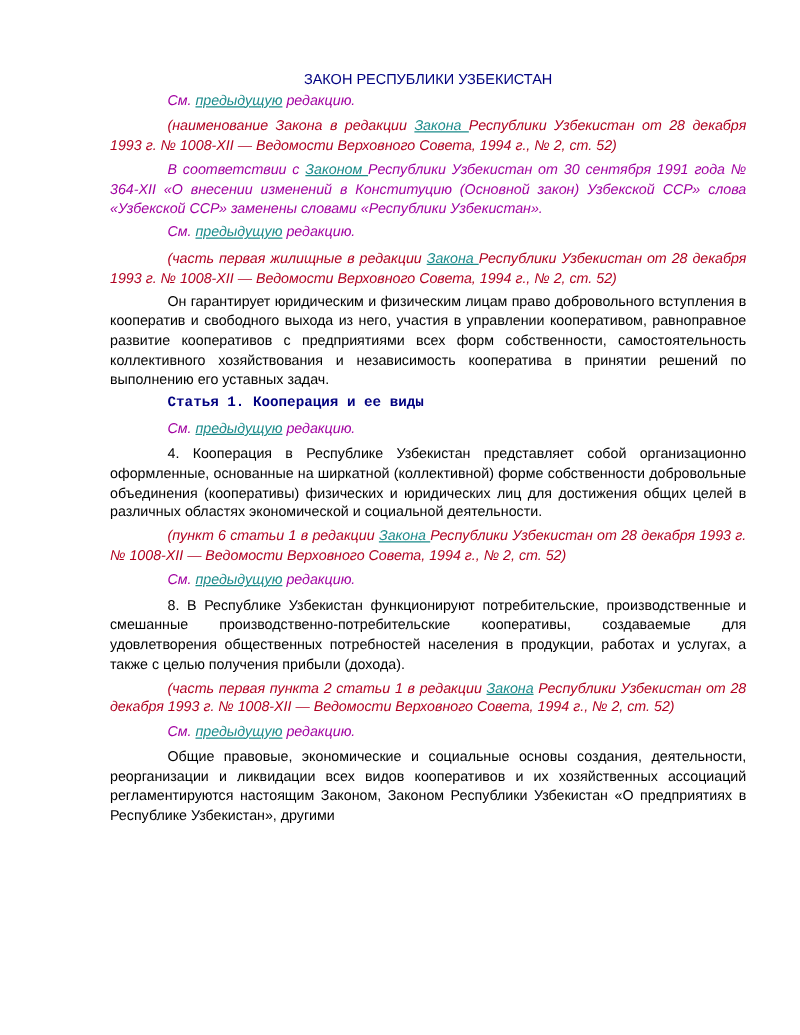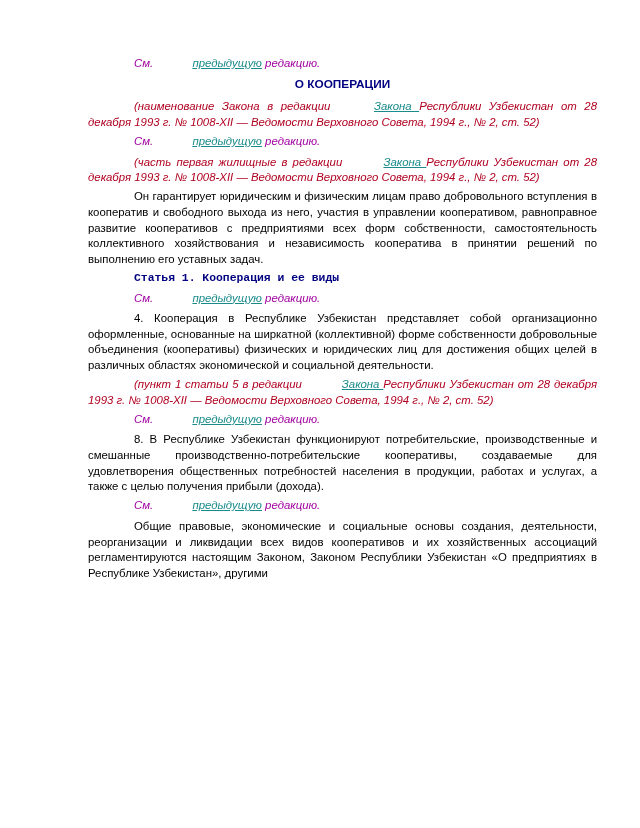--- a/index.html
+++ b/index.html
@@ -7,45 +7,48 @@
   .page {
     position: absolute; left: 88px; top: 56px; width: 509px;
     font-family: "Liberation Sans", sans-serif;
     font-size: 11.4px; line-height: 15.6px; color: #000;
   }
   .p { margin: 0 0 3.6px 0; text-align: justify; text-indent: 46px; }
   .center { text-align: center; text-indent: 0; }
   .title1 { color: #000080; font-size: 11.6px; margin-bottom: 2px; }
   .title2 { color: #000080; font-weight: bold; font-size: 11.8px; margin: 4px 0 7px 0; }
   .see { color: #a000a0; font-style: italic; text-indent: 46px; margin-bottom: 5px; }
-  .see a, .note a, .magenta a { color: #1a8a8a; text-decoration: underline; margin-left: 36px; }
+  .see a, .note a, .magenta a { color: #1a8a8a; text-decoration: underline; }
   .note { color: #b00020; font-style: italic; }
   .magenta { color: #a000a0; font-style: italic; }
   .comment { color: #7a3ad0; font-style: italic; text-indent: 46px; margin-bottom: 5px; }
   .comment .icon { display: inline-block; width: 11px; height: 9px; vertical-align: -1px; margin-right: 2px; }
   .heading { color: #000080; font-weight: bold; text-indent: 46px; margin: 2px 0 4px 0; font-family: Liberation Mono, monospace; }
   .body { color: #000; }
 </style>
 </head>
 <body>
 
 <div class="page">
 
+  <div class="p center title1">ЗАКОН РЕСПУБЛИКИ УЗБЕКИСТАН</div>
 
   <div class="p see">
     <span>См. </span><a>предыдущую</a><span> редакцию.</span>
   </div>
 
-  <div class="p center title2">О КООПЕРАЦИИ</div>
 
   <div class="p note">
     <span>(наименование Закона в редакции </span><a>Закона </a><span>Республики Узбекистан от 28 декабря 1993 г. № 1008-XII — Ведомости Верховного Совета, 1994 г., № 2, ст. 52)</span>
   </div>
 
 
+  <div class="p magenta">
+    <span>В соответствии с </span><a>Законом </a><span>Республики Узбекистан от 30 сентября 1991 года № 364-XII «О внесении изменений в Конституцию (Основной закон) Узбекской ССР» слова «Узбекской ССР» заменены словами «Республики Узбекистан».</span>
+  </div>
 
   <div class="p see">
     <span>См. </span><a>предыдущую</a><span> редакцию.</span>
   </div>
 
 
   <div class="p note">
     <span>(часть первая жилищные в редакции </span><a>Закона </a><span>Республики Узбекистан от 28 декабря 1993 г. № 1008-XII — Ведомости Верховного Совета, 1994 г., № 2, ст. 52)</span>
   </div>
 
@@ -53,29 +56,32 @@
 
   <div class="p heading">Статья 1. Кооперация и ее виды</div>
 
   <div class="p see">
     <span>См. </span><a>предыдущую</a><span> редакцию.</span>
   </div>
 
   <div class="p body">4. Кооперация в Республике Узбекистан представляет собой организационно оформленные, основанные на ширкатной (коллективной) форме собственности добровольные объединения (кооперативы) физических и юридических лиц для достижения общих целей в различных областях экономической и социальной деятельности.</div>
 
   <div class="p note">
-    <span>(пункт 1 статьи 5 в редакции </span><a>Закона </a><span>Республики Узбекистан от 28 декабря 1993 г. № 1008-XII — Ведомости Верховного Совета, 1994 г., № 2, ст. 52)</span>
+    <span>(пункт 6 статьи 1 в редакции </span><a>Закона </a><span>Республики Узбекистан от 28 декабря 1993 г. № 1008-XII — Ведомости Верховного Совета, 1994 г., № 2, ст. 52)</span>
   </div>
 
   <div class="p see">
     <span>См. </span><a>предыдущую</a><span> редакцию.</span>
   </div>
 
   <div class="p body">8. В Республике Узбекистан функционируют потребительские, производственные и смешанные производственно-потребительские кооперативы, создаваемые для удовлетворения общественных потребностей населения в продукции, работах и услугах, а также с целью получения прибыли (дохода).</div>
 
+  <div class="p note">
+    <span>(часть первая пункта 2 статьи 1 в редакции </span><a>Закона</a><span> Республики Узбекистан от 28 декабря 1993 г. № 1008-XII — Ведомости Верховного Совета, 1994 г., № 2, ст. 52)</span>
+  </div>
 
 
 
   <div class="p see">
     <span>См. </span><a>предыдущую</a><span> редакцию.</span>
   </div>
 
   <div class="p body">Общие правовые, экономические и социальные основы создания, деятельности, реорганизации и ликвидации всех видов кооперативов и их хозяйственных ассоциаций регламентируются настоящим Законом, Законом Республики Узбекистан «О предприятиях в Республике Узбекистан», другими</div>
 
 </div>

